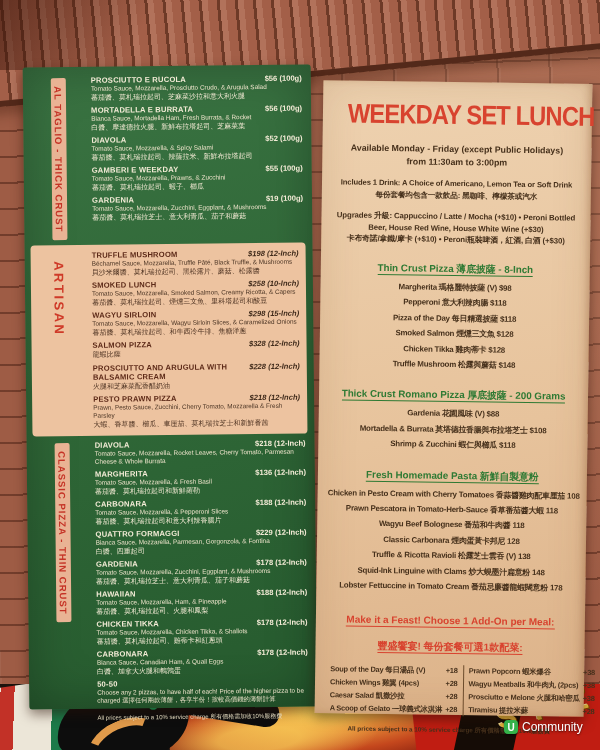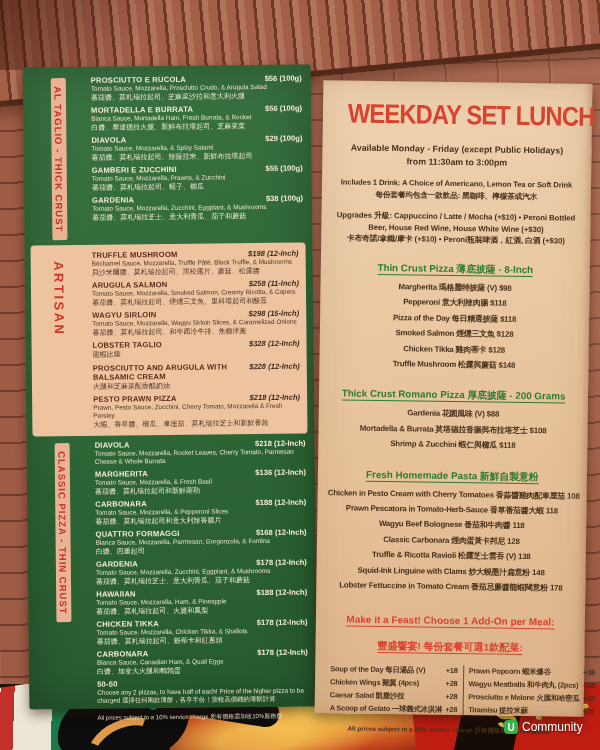--- a/index.html
+++ b/index.html
@@ -132,37 +132,37 @@
             <div class="irow">
               <span class="iname">MORTADELLA E BURRATA</span>
               <span class="iprice">$56 (100g)</span>
             </div>
             <div class="idesc">Bianca Sauce, Mortadella Ham, Fresh Burrata, &amp; Rocket</div>
             <div class="izh">白醬、摩達德拉火腿、新鮮布拉塔起司、芝麻菜葉</div>
           </div>
           <div class="item">
             <div class="irow">
               <span class="iname">DIAVOLA</span>
-              <span class="iprice">$29 (100g)</span>
+              <span class="iprice">$52 (100g)</span>
             </div>
             <div class="idesc">Tomato Sauce, Mozzarella, &amp; Spicy Salami</div>
             <div class="izh">蕃茄醬、莫札瑞拉起司、辣薩拉米、新鮮布拉塔起司</div>
           </div>
           <div class="item">
             <div class="irow">
-              <span class="iname">GAMBERI E ZUCCHINI</span>
+              <span class="iname">GAMBERI E WEEKDAY</span>
               <span class="iprice">$55 (100g)</span>
             </div>
             <div class="idesc">Tomato Sauce, Mozzarella, Prawns, &amp; Zucchini</div>
             <div class="izh">蕃茄醬、莫札瑞拉起司、蝦子、櫛瓜</div>
           </div>
           <div class="item">
             <div class="irow">
               <span class="iname">GARDENIA</span>
-              <span class="iprice">$38 (100g)</span>
+              <span class="iprice">$19 (100g)</span>
             </div>
             <div class="idesc">Tomato Sauce, Mozzarella, Zucchini, Eggplant, &amp; Mushrooms</div>
             <div class="izh">蕃茄醬、莫札瑞拉芝士、意大利青瓜、茄子和蘑菇</div>
           </div>
         </div>
     </div>
 
     <div class="lsec artisan">
       <div class="badge-col">
         <div class="vbadge plain">ARTISAN</div>
@@ -171,37 +171,37 @@
           <div class="item">
             <div class="irow">
               <span class="iname">TRUFFLE MUSHROOM</span>
               <span class="iprice">$198 (12-Inch)</span>
             </div>
             <div class="idesc">Béchamel Sauce, Mozzarella, Truffle Pâté, Black Truffle, &amp; Mushrooms</div>
             <div class="izh">貝沙米爾醬、莫札瑞拉起司、黑松露片、蘑菇、松露醬</div>
           </div>
           <div class="item">
             <div class="irow">
-              <span class="iname">ARUGULA SALMON</span>
-              <span class="iprice">$258 (11-Inch)</span>
+              <span class="iname">SMOKED LUNCH</span>
+              <span class="iprice">$258 (10-Inch)</span>
             </div>
             <div class="idesc">Tomato Sauce, Mozzarella, Smoked Salmon, Creamy Ricotta, &amp; Capers</div>
             <div class="izh">蕃茄醬、莫札瑞拉起司、煙燻三文魚、里科塔起司和酸豆</div>
           </div>
           <div class="item">
             <div class="irow">
               <span class="iname">WAGYU SIRLOIN</span>
               <span class="iprice">$298 (15-Inch)</span>
             </div>
             <div class="idesc">Tomato Sauce, Mozzarella, Wagyu Sirloin Slices, &amp; Caramelized Onions</div>
             <div class="izh">蕃茄醬、莫札瑞拉起司、和牛西冷牛排、焦糖洋蔥</div>
           </div>
           <div class="item">
             <div class="irow">
-              <span class="iname">LOBSTER TAGLIO</span>
+              <span class="iname">SALMON PIZZA</span>
               <span class="iprice">$328 (12-Inch)</span>
             </div>
             <div class="izh">龍蝦比薩</div>
           </div>
           <div class="item">
             <div class="irow">
               <span class="iname">PROSCIUTTO AND ARUGULA WITH BALSAMIC CREAM</span>
               <span class="iprice">$228 (12-Inch)</span>
             </div>
             <div class="izh">火腿和芝麻菜配香醋奶油</div>
@@ -241,21 +241,21 @@
             <div class="irow">
               <span class="iname">CARBONARA</span>
               <span class="iprice">$188 (12-Inch)</span>
             </div>
             <div class="idesc">Tomato Sauce, Mozzarella, &amp; Pepperoni Slices</div>
             <div class="izh">蕃茄醬、莫札瑞拉起司和意大利辣香腸片</div>
           </div>
           <div class="item">
             <div class="irow">
               <span class="iname">QUATTRO FORMAGGI</span>
-              <span class="iprice">$168 (12-Inch)</span>
+              <span class="iprice">$229 (12-Inch)</span>
             </div>
             <div class="idesc">Bianca Sauce, Mozzarella, Parmesan, Gorgonzola, &amp; Fontina</div>
             <div class="izh">白醬、四重起司</div>
           </div>
           <div class="item">
             <div class="irow">
               <span class="iname">GARDENIA</span>
               <span class="iprice">$178 (12-Inch)</span>
             </div>
             <div class="idesc">Tomato Sauce, Mozzarella, Zucchini, Eggplant, &amp; Mushrooms</div>

